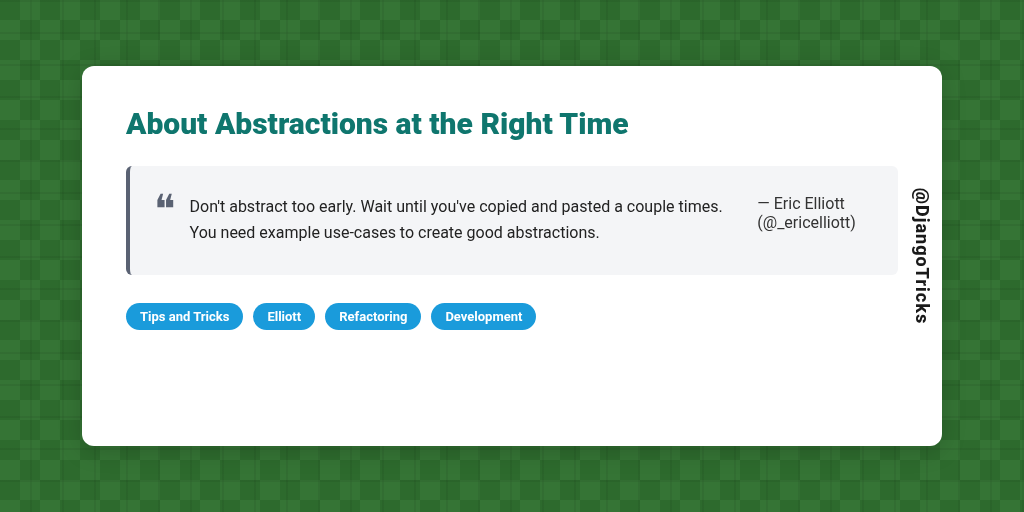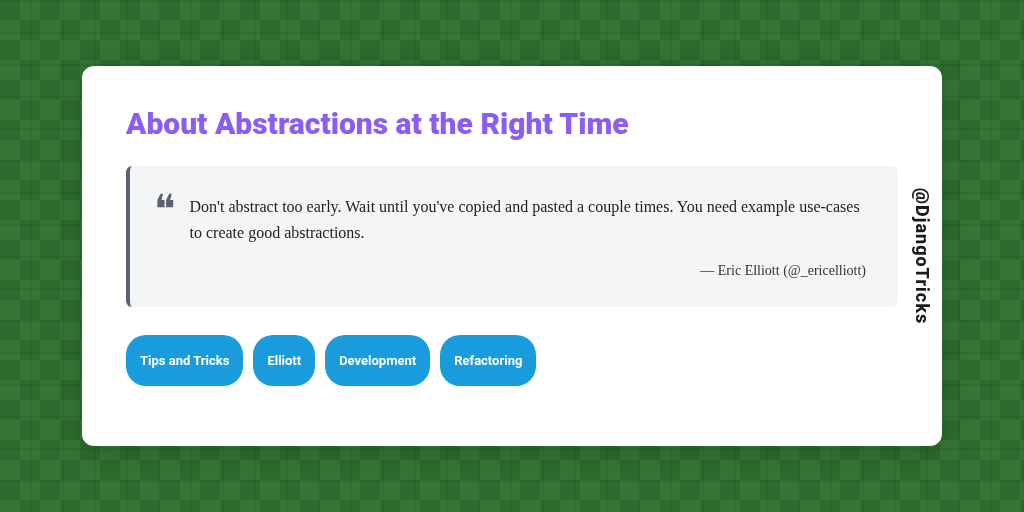--- a/index.html
+++ b/index.html
@@ -79,21 +79,21 @@
       color: #1a1a1a;
       white-space: nowrap;
       letter-spacing: 1px;
       writing-mode: horizontal-tb;
       transform-origin: center center;
     }
 
     .card-title {
       font-size: 30px;
       font-weight: 900;
-      color: #8b5cf6;
+      color: #0f766e;
       line-height: 1.2;
     }
 
     .blockquote-container {
       display: flex;
       gap: 0;
       background: #f4f5f7;
       border-radius: 6px;
       padding: 28px 32px 28px 24px;
       position: relative;
@@ -105,51 +105,50 @@
       color: #5a6273;
       font-family: Georgia, serif;
       line-height: 1;
       margin-right: 14px;
       flex-shrink: 0;
       margin-top: -4px;
     }
 
     .quote-content {
       display: flex;
-      flex-direction: column;
-      gap: 16px;
+      flex-direction: row;
+      gap: 26px;
       flex: 1;
-      font-family: Liberation Serif, serif;
     }
 
     .quote-text {
       font-size: 16px;
       color: #222222;
       line-height: 1.65;
     }
 
     .quote-attribution {
-      text-align: right;
-      font-size: 14px;
+      text-align: left;
+      font-size: 16px;
       color: #333333;
     }
 
     .tags-row {
       display: flex;
       flex-wrap: wrap;
       gap: 10px;
       margin-top: 4px;
     }
 
     .tag {
       background: #1a9bdb;
       color: #ffffff;
       font-size: 13px;
       font-weight: 700;
-      padding: 18px 14px;
+      padding: 6px 14px;
       border-radius: 20px;
     }
   </style>
 </head>
 <body>
 
 <div class="outer-wrapper">
   <div class="card">
 
     <div class="side-label">@DjangoTricks</div>
@@ -160,18 +159,18 @@
       <span class="quote-mark">❝</span>
       <div class="quote-content">
         <p class="quote-text">Don't abstract too early. Wait until you've copied and pasted a couple times. You need example use-cases to create good abstractions.</p>
         <p class="quote-attribution">— Eric Elliott (@_ericelliott)</p>
       </div>
     </div>
 
     <div class="tags-row">
     <span class="tag">Tips and Tricks</span>
         <span class="tag">Elliott</span>
+        <span class="tag">Refactoring</span>
         <span class="tag">Development</span>
-        <span class="tag">Refactoring</span>
       </div>
 
   </div>
 </div>
 
 </body></html>

